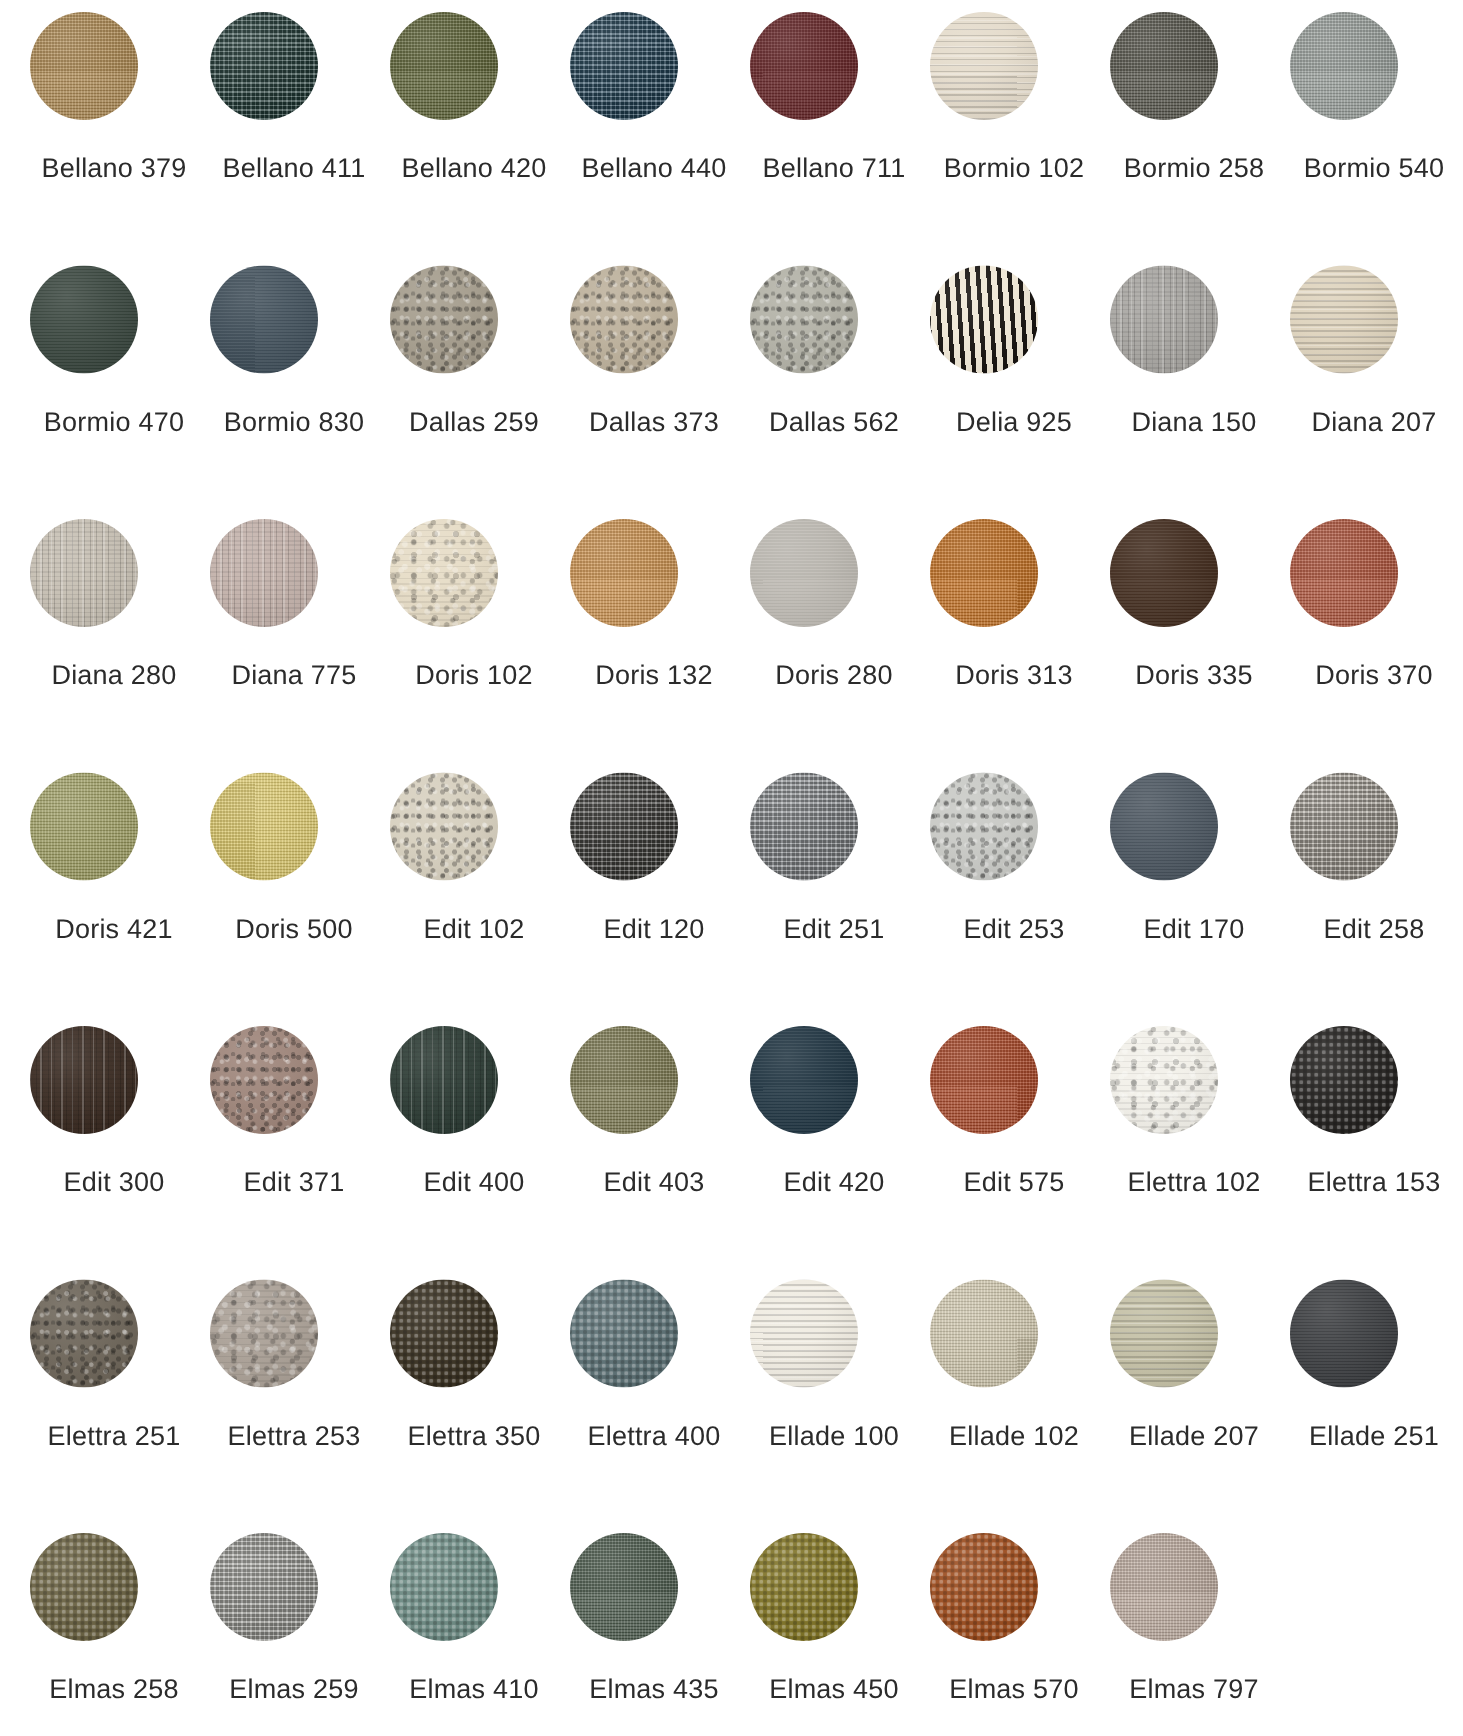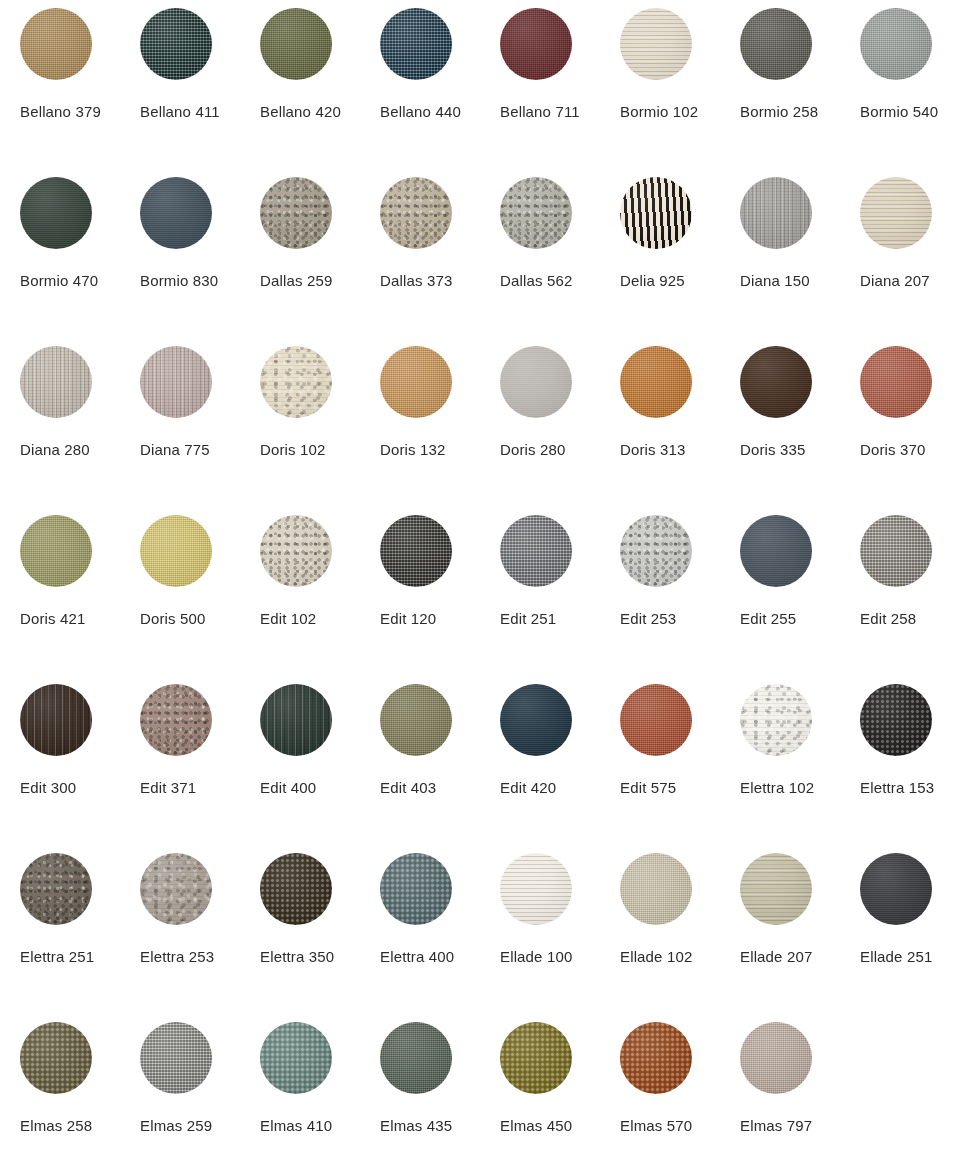--- a/index.html
+++ b/index.html
@@ -62,25 +62,26 @@
                 rgba(255,255,255,0.05) 38%,
                 rgba(0,0,0,0.045) 76%,
                 rgba(0,0,0,0.11) 100%);
     pointer-events: none;
   }
   .swatch-label {
     position: absolute;
     left: 8px;
     top: 96px;
     width: 112px;
-    font-size: 15px;
+    font-size: 18px;
     line-height: 16px;
     color: #2b2b2b;
     letter-spacing: 0.15px;
     white-space: nowrap;
+    text-align: center;
   }
 
   
   .tx-plainweave {
     background-image:
       repeating-linear-gradient(0deg, rgba(255,255,255,0.10) 0px, rgba(255,255,255,0.10) 1px, rgba(0,0,0,0.07) 1px, rgba(0,0,0,0.07) 2px),
       repeating-linear-gradient(90deg, rgba(255,255,255,0.09) 0px, rgba(255,255,255,0.09) 1px, rgba(0,0,0,0.06) 1px, rgba(0,0,0,0.06) 2px);
   }
   .tx-fineweave {
     background-image:
@@ -326,21 +327,21 @@
       <div class="swatch-cell">
         <div class="swatch-disc-wrap">
           <div class="swatch-disc tx-melange" style="background-color: rgb(200, 201, 197);"></div>
         </div>
         <div class="swatch-label">Edit 253</div>
       </div>
       <div class="swatch-cell">
         <div class="swatch-disc-wrap">
           <div class="swatch-disc tx-soft" style="background-color: rgb(69, 80, 90);"></div>
         </div>
-        <div class="swatch-label">Edit 255</div>
+        <div class="swatch-label">Edit 170</div>
       </div>
       <div class="swatch-cell">
         <div class="swatch-disc-wrap">
           <div class="swatch-disc tx-coarse" style="background-color: rgb(170, 164, 154);"></div>
         </div>
         <div class="swatch-label">Edit 258</div>
       </div>
       <div class="swatch-cell">
         <div class="swatch-disc-wrap">
           <div class="swatch-disc tx-slub" style="background-color: rgb(58, 43, 34);"></div>

